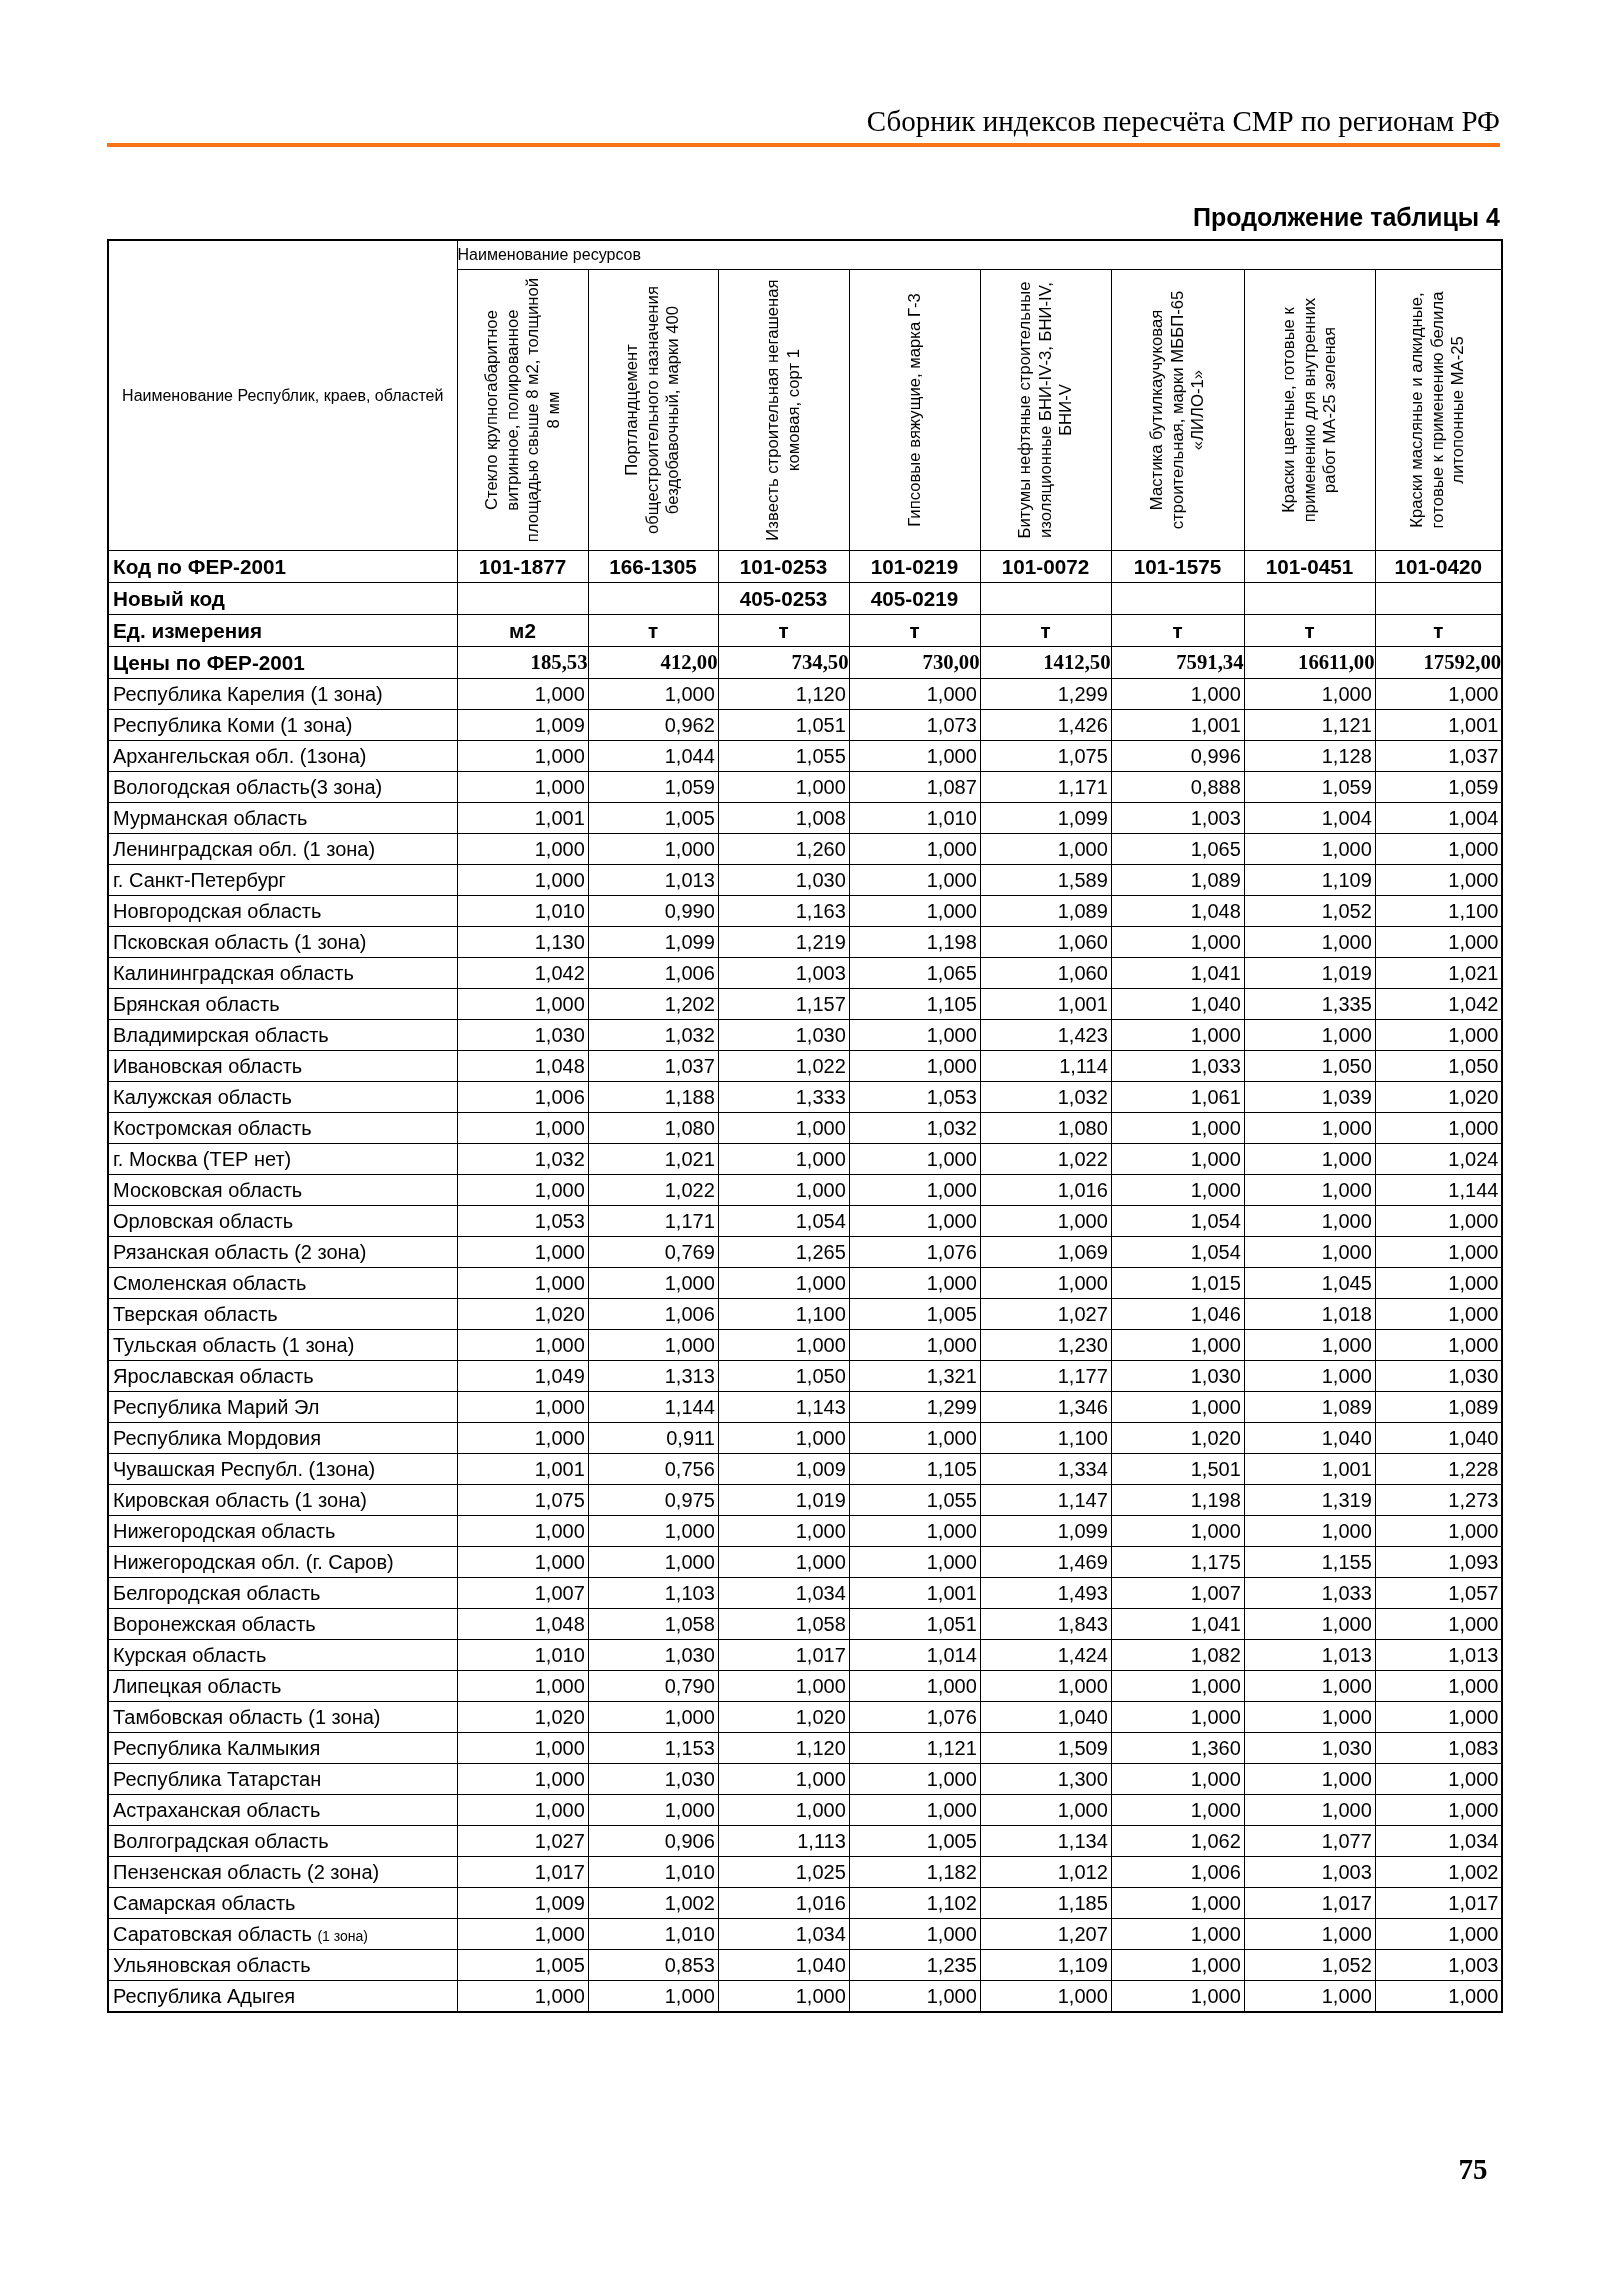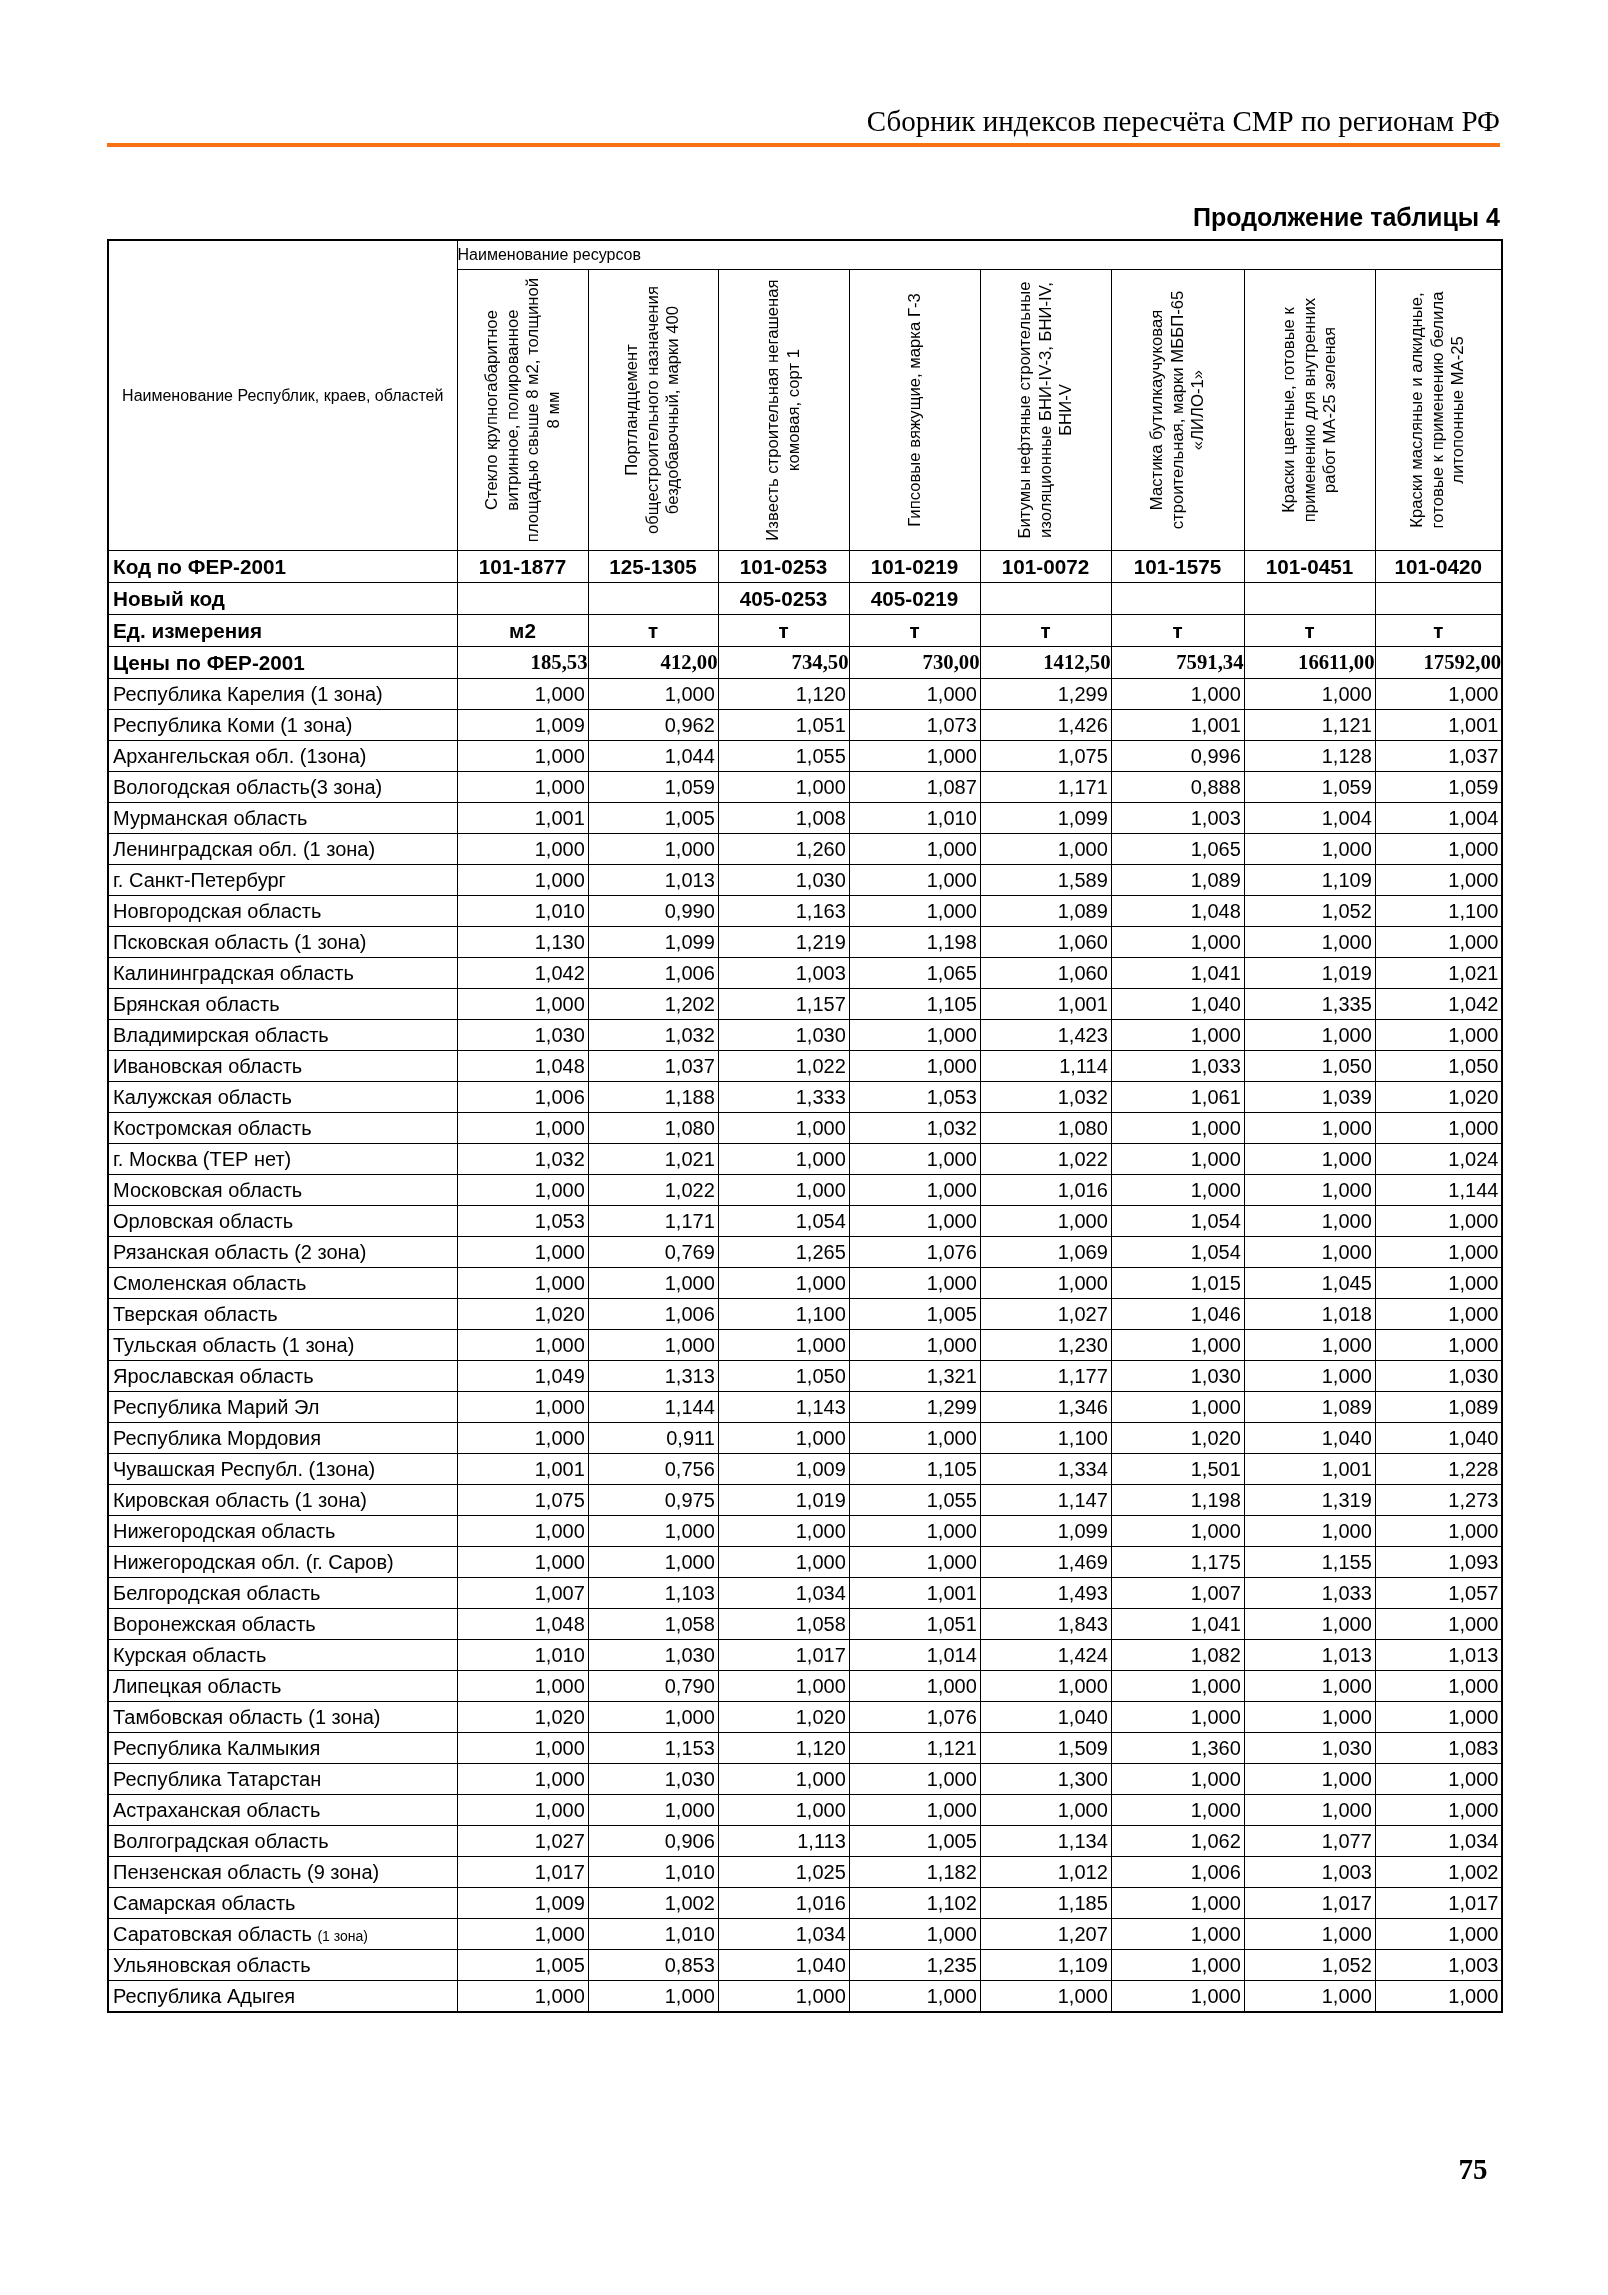--- a/index.html
+++ b/index.html
@@ -93,21 +93,21 @@
           </th>
           <th class="hdr-res">
             <div class="rot">Краски масляные и алкидные, готовые к применению белила литопонные МА-25</div>
           </th>
         </tr>
     </thead>
     <tbody id="tbody">
         <tr class="meta-row thick-top">
           <td class="meta-label">Код по ФЕР-2001</td>
           <td class="meta-val">101-1877</td>
-          <td class="meta-val">125-1305</td>
+          <td class="meta-val">166-1305</td>
           <td class="meta-val">101-0253</td>
           <td class="meta-val">101-0219</td>
           <td class="meta-val">101-0072</td>
           <td class="meta-val">101-1575</td>
           <td class="meta-val">101-0451</td>
           <td class="meta-val">101-0420</td>
         </tr>
         <tr class="meta-row">
           <td class="meta-label">Новый код</td>
           <td class="meta-val"></td>
@@ -553,21 +553,21 @@
           <td class="num">1,027</td>
           <td class="num">0,906</td>
           <td class="num">1,113</td>
           <td class="num">1,005</td>
           <td class="num">1,134</td>
           <td class="num">1,062</td>
           <td class="num">1,077</td>
           <td class="num">1,034</td>
         </tr>
         <tr class="data-row">
-          <td class="region-name"><span>Пензенская область (9 зона)</span></td>
+          <td class="region-name"><span>Пензенская область (2 зона)</span></td>
           <td class="num">1,017</td>
           <td class="num">1,010</td>
           <td class="num">1,025</td>
           <td class="num">1,182</td>
           <td class="num">1,012</td>
           <td class="num">1,006</td>
           <td class="num">1,003</td>
           <td class="num">1,002</td>
         </tr>
         <tr class="data-row">

